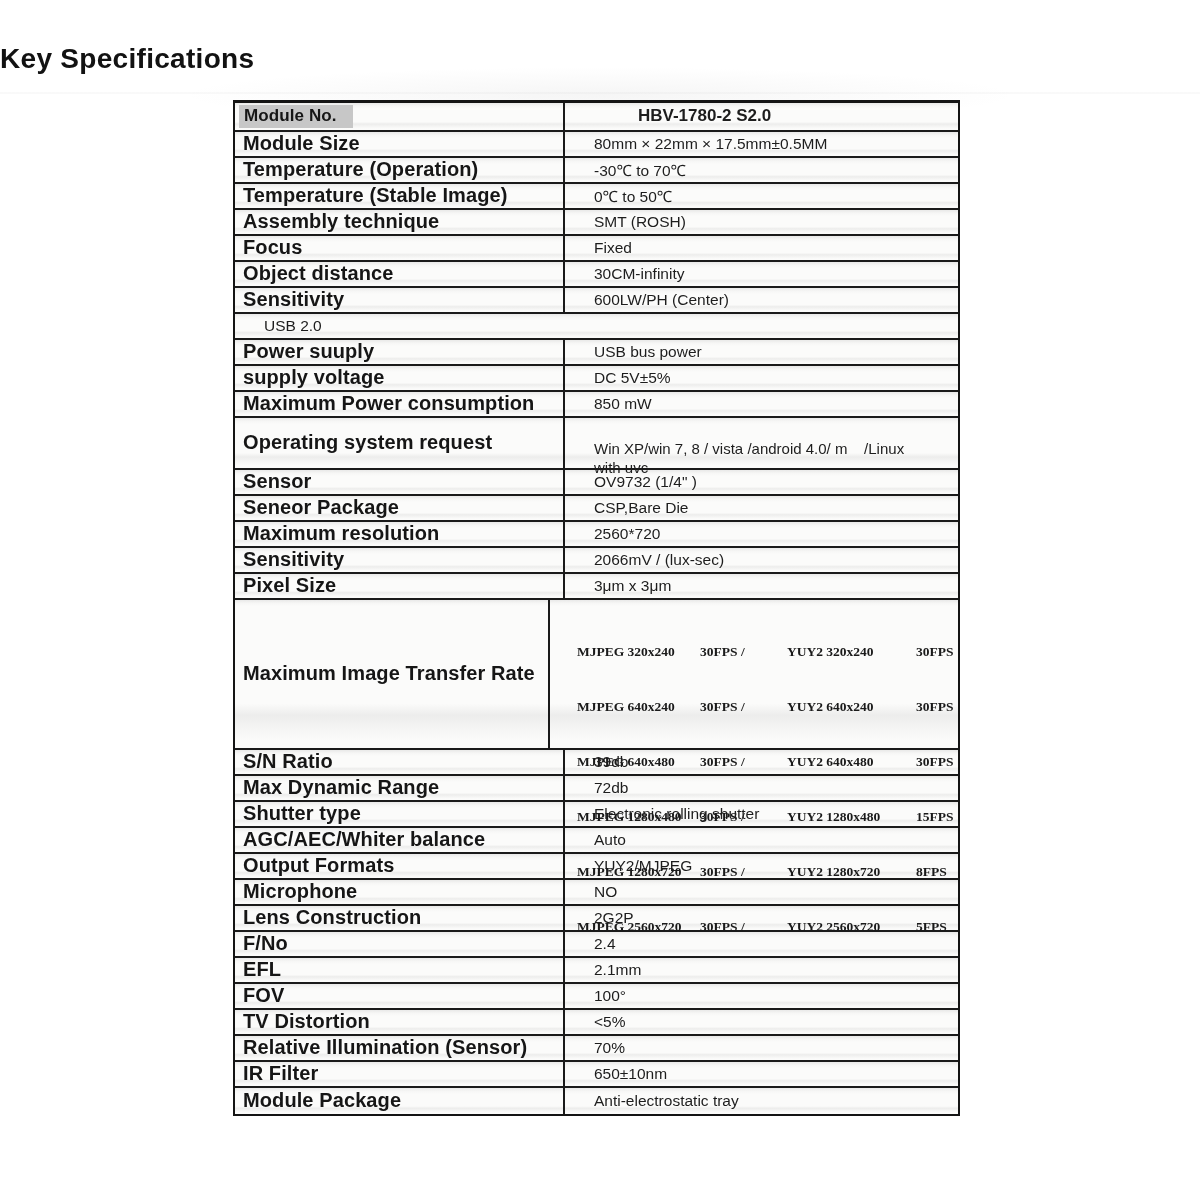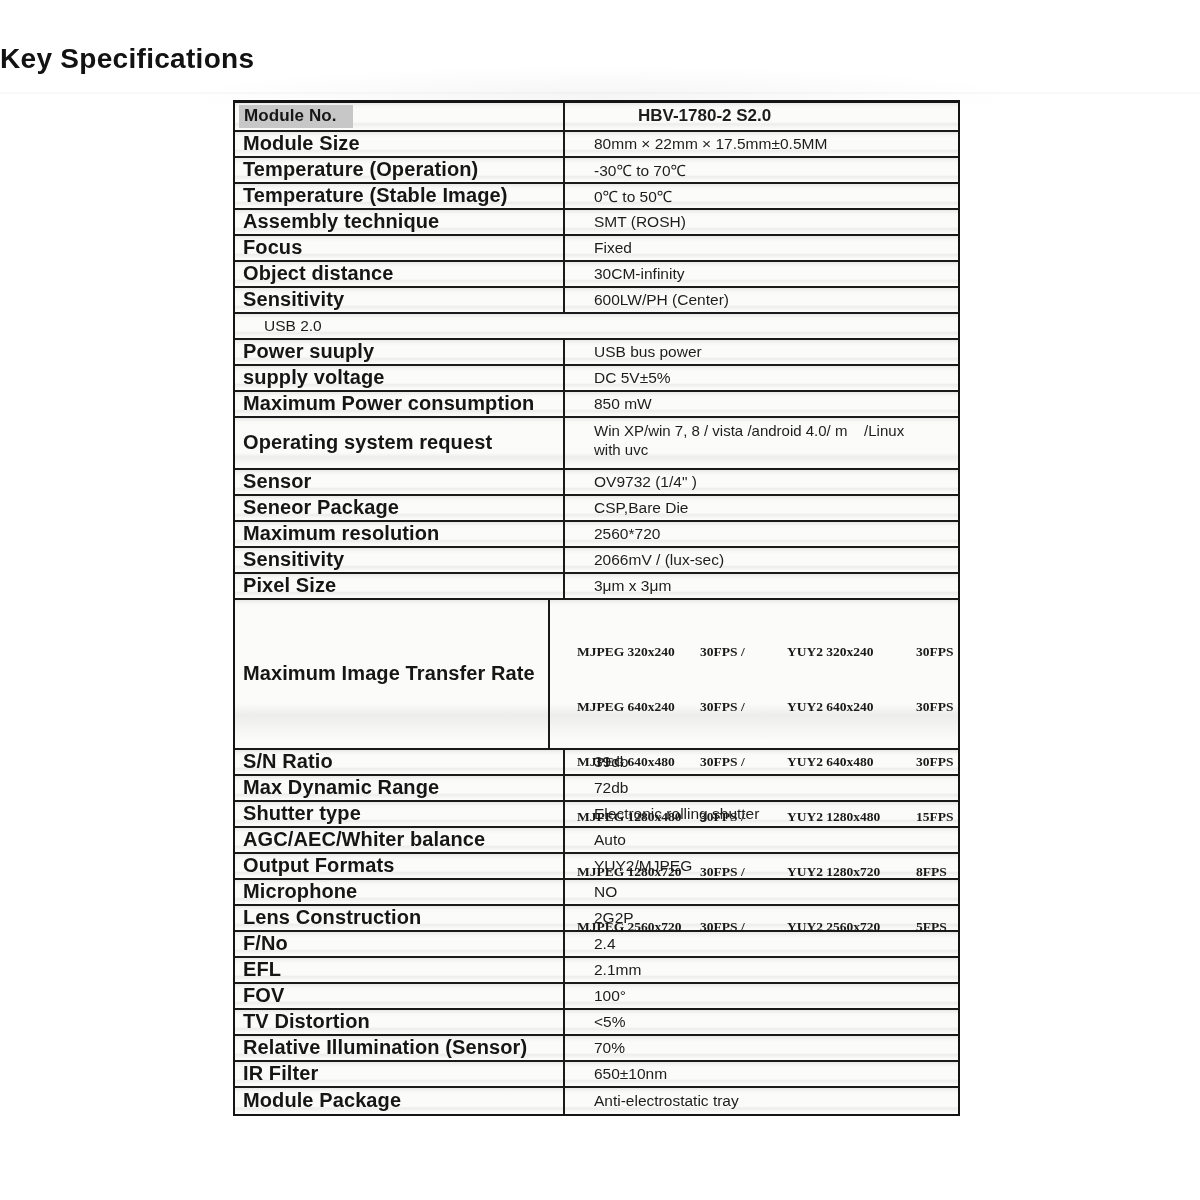--- a/index.html
+++ b/index.html
@@ -50,21 +50,21 @@
     white-space:pre-wrap;
     margin-left:20px;
   }
   
   .row-module{height:29px;gap:44px;}
   .row-module .cell-label{padding-left:4px;font-size:17px;}
   .row-module .highlight{background:#c7c7c7;padding:1px 16px 2px 5px;}
   .row-module .cell-value{font-weight:bold;font-size:17px;}
   
   .row-os{height:52px;}
-  .row-os .cell-value{display:block;font-size:15px;line-height:19px;padding-top:3px;}
+  .row-os .cell-value{display:block;font-size:15px;line-height:19px;padding-top:21px;}
   
   .row-transfer{height:150px;}
   .transfer-value{display:block;padding:8px 0 0 7px;
     font-family:"Liberation Serif","DejaVu Serif",serif;
     font-weight:bold;font-size:13.5px;color:#1a1a1a;}
   .tr-line{display:grid;grid-template-columns:112px 76px 118px 42px;height:23px;align-items:center;gap:11px;}
   .tr-line .c4{text-align:left;}
 </style>
 </head>
 <body>

